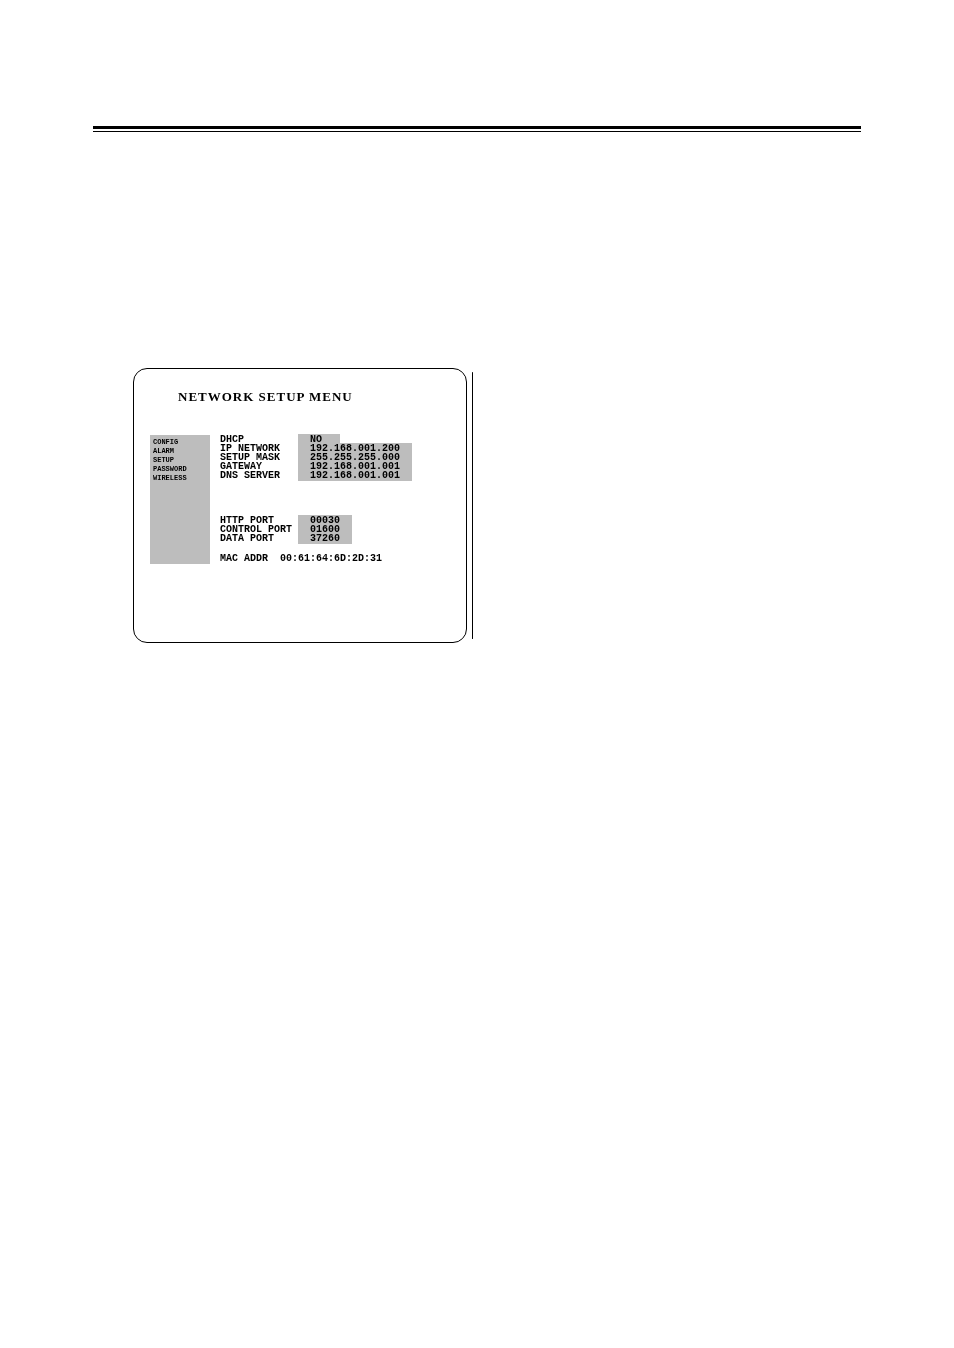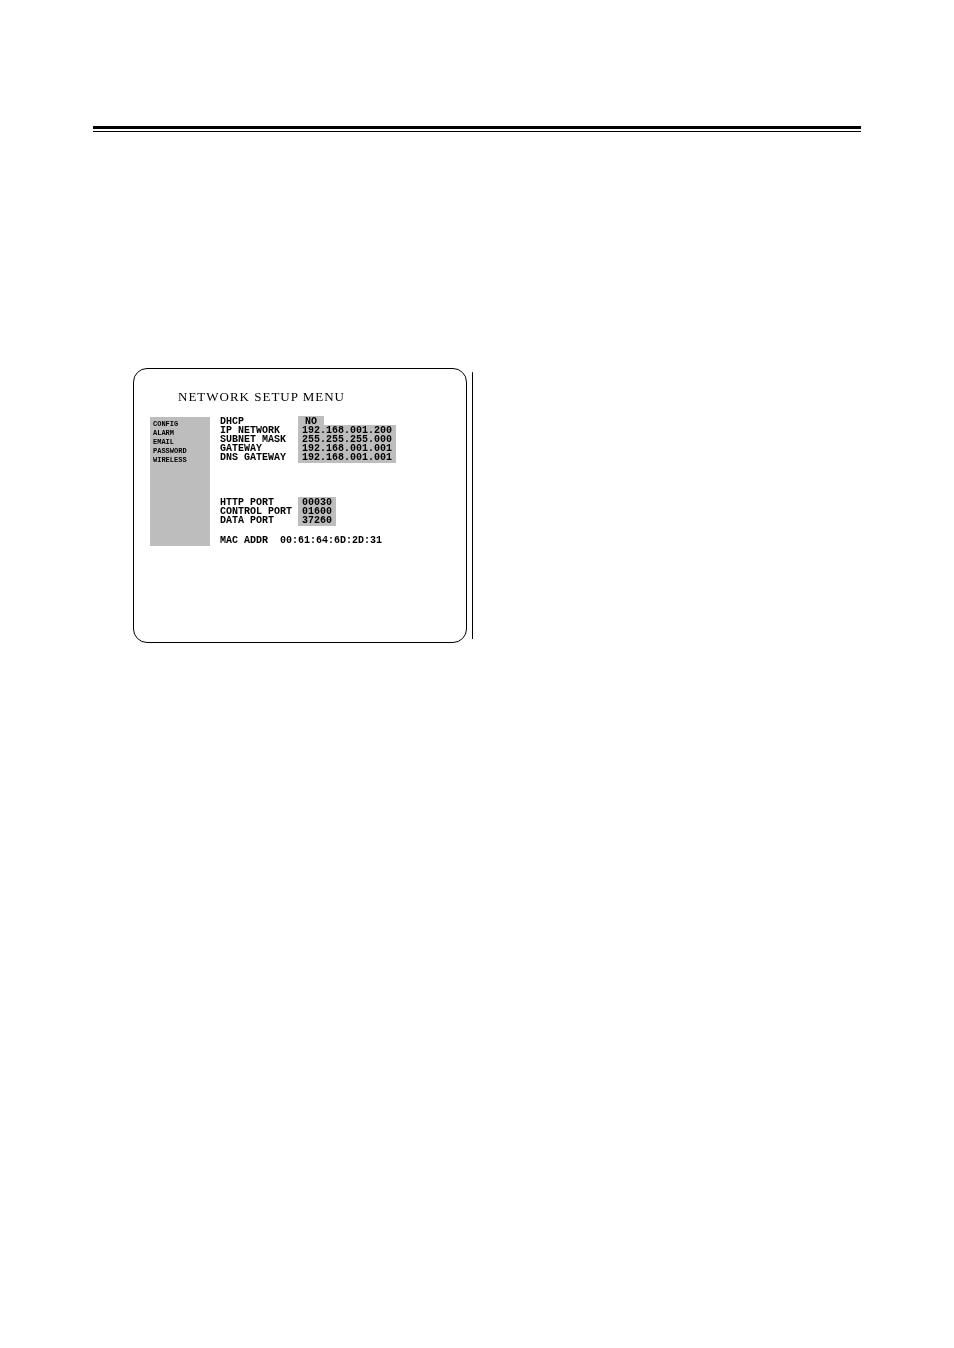--- a/index.html
+++ b/index.html
@@ -58,24 +58,24 @@
   }
   .screen {
     position: absolute;
     left: 8px;
     top: 8px;
     right: 8px;
     bottom: 8px;
   }
   .title {
     font-family: Georgia, "Times New Roman", serif;
-    font-weight: normal;
+    font-weight: bold;
     letter-spacing: 1px;
     font-size: 13px;
-    margin: 12px 0 12px 36px;
+    margin: 12px 0 30px 36px;
   }
   .body {
     display: flex;
     flex-direction: row;
     margin-left: 8px;
   }
   .sidebar {
     width: 60px;
     background: #bdbdbd;
     padding: 3px 3px 10px 3px;
@@ -104,24 +104,24 @@
     flex-direction: row;
     align-items: center;
     height: 9px;
   }
   .lbl {
     width: 78px;
     white-space: nowrap;
   }
   .val {
     background: #bdbdbd;
-    padding: 0 4px;
+    padding: 0 12px;
     white-space: nowrap;
     min-width: 18px;
-    text-align: center;
+    text-align: left;
   }
   .val.ip {
     letter-spacing: 0;
   }
   .gap {
     height: 36px;
   }
   .mac {
     margin-top: 10px;
     white-space: nowrap;
@@ -135,43 +135,43 @@
   <div class="rule sub"></div>
 
   <div class="figure-wrap">
     <div class="monitor">
       <div class="screen">
         <div class="title">NETWORK SETUP MENU</div>
         <div class="body">
           <div class="sidebar">
             <span class="item">CONFIG</span>
             <span class="item">ALARM</span>
-            <span class="item">EMAIL</span>
+            <span class="item">SETUP</span>
             <span class="item">PASSWORD</span>
             <span class="item">WIRELESS</span>
           </div>
           <div class="main">
             <div class="row">
               <span class="lbl">DHCP</span>
               <span class="val">NO</span>
             </div>
             <div class="row">
               <span class="lbl">IP NETWORK</span>
               <span class="val ip">192.168.001.200</span>
             </div>
             <div class="row">
-              <span class="lbl">SUBNET MASK</span>
+              <span class="lbl">SETUP MASK</span>
               <span class="val ip">255.255.255.000</span>
             </div>
             <div class="row">
               <span class="lbl">GATEWAY</span>
               <span class="val ip">192.168.001.001</span>
             </div>
             <div class="row">
-              <span class="lbl">DNS GATEWAY</span>
+              <span class="lbl">DNS SERVER</span>
               <span class="val ip">192.168.001.001</span>
             </div>
 
             <div class="gap"></div>
 
             <div class="row">
               <span class="lbl">HTTP PORT</span>
               <span class="val">00030</span>
             </div>
             <div class="row">

